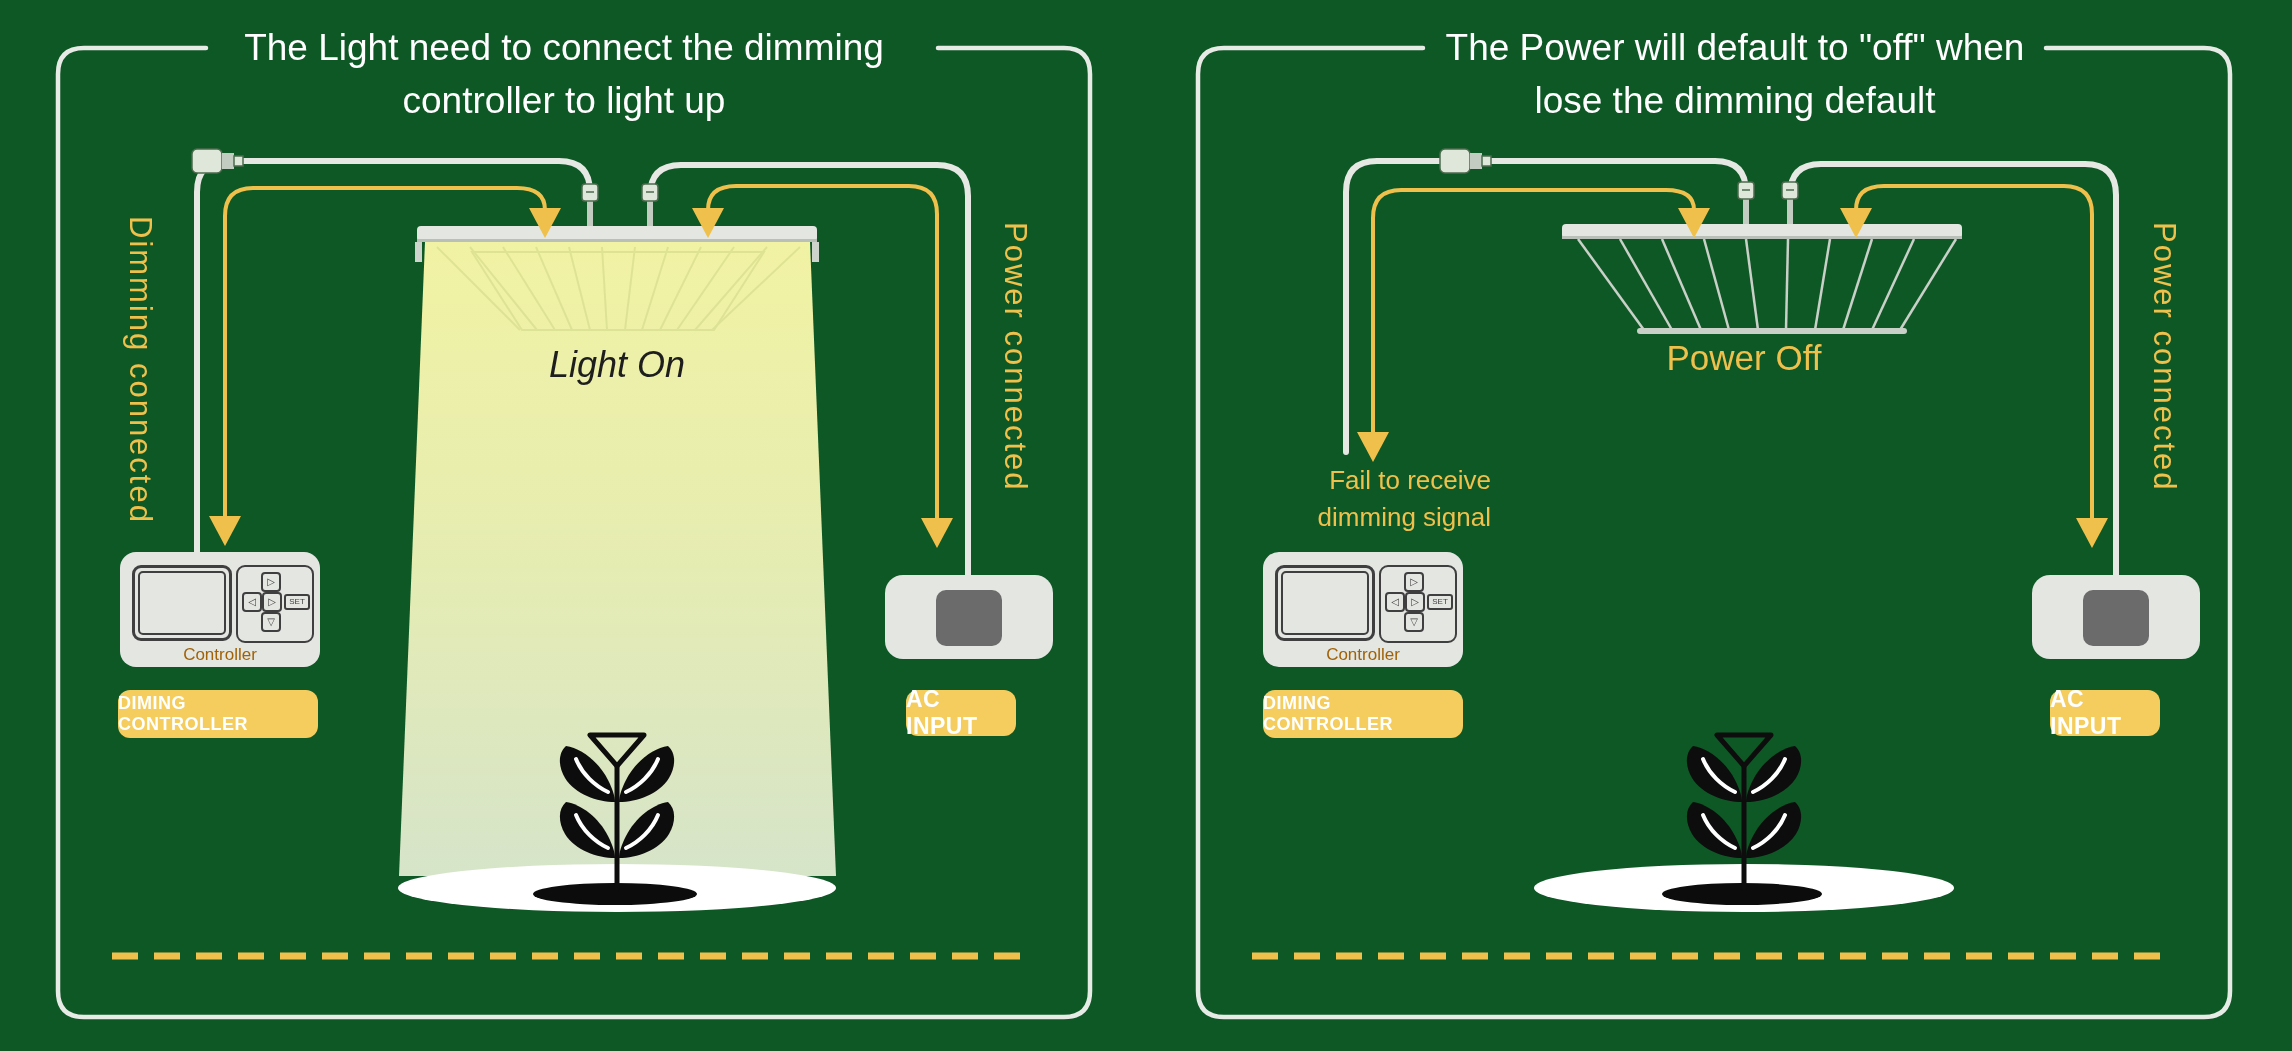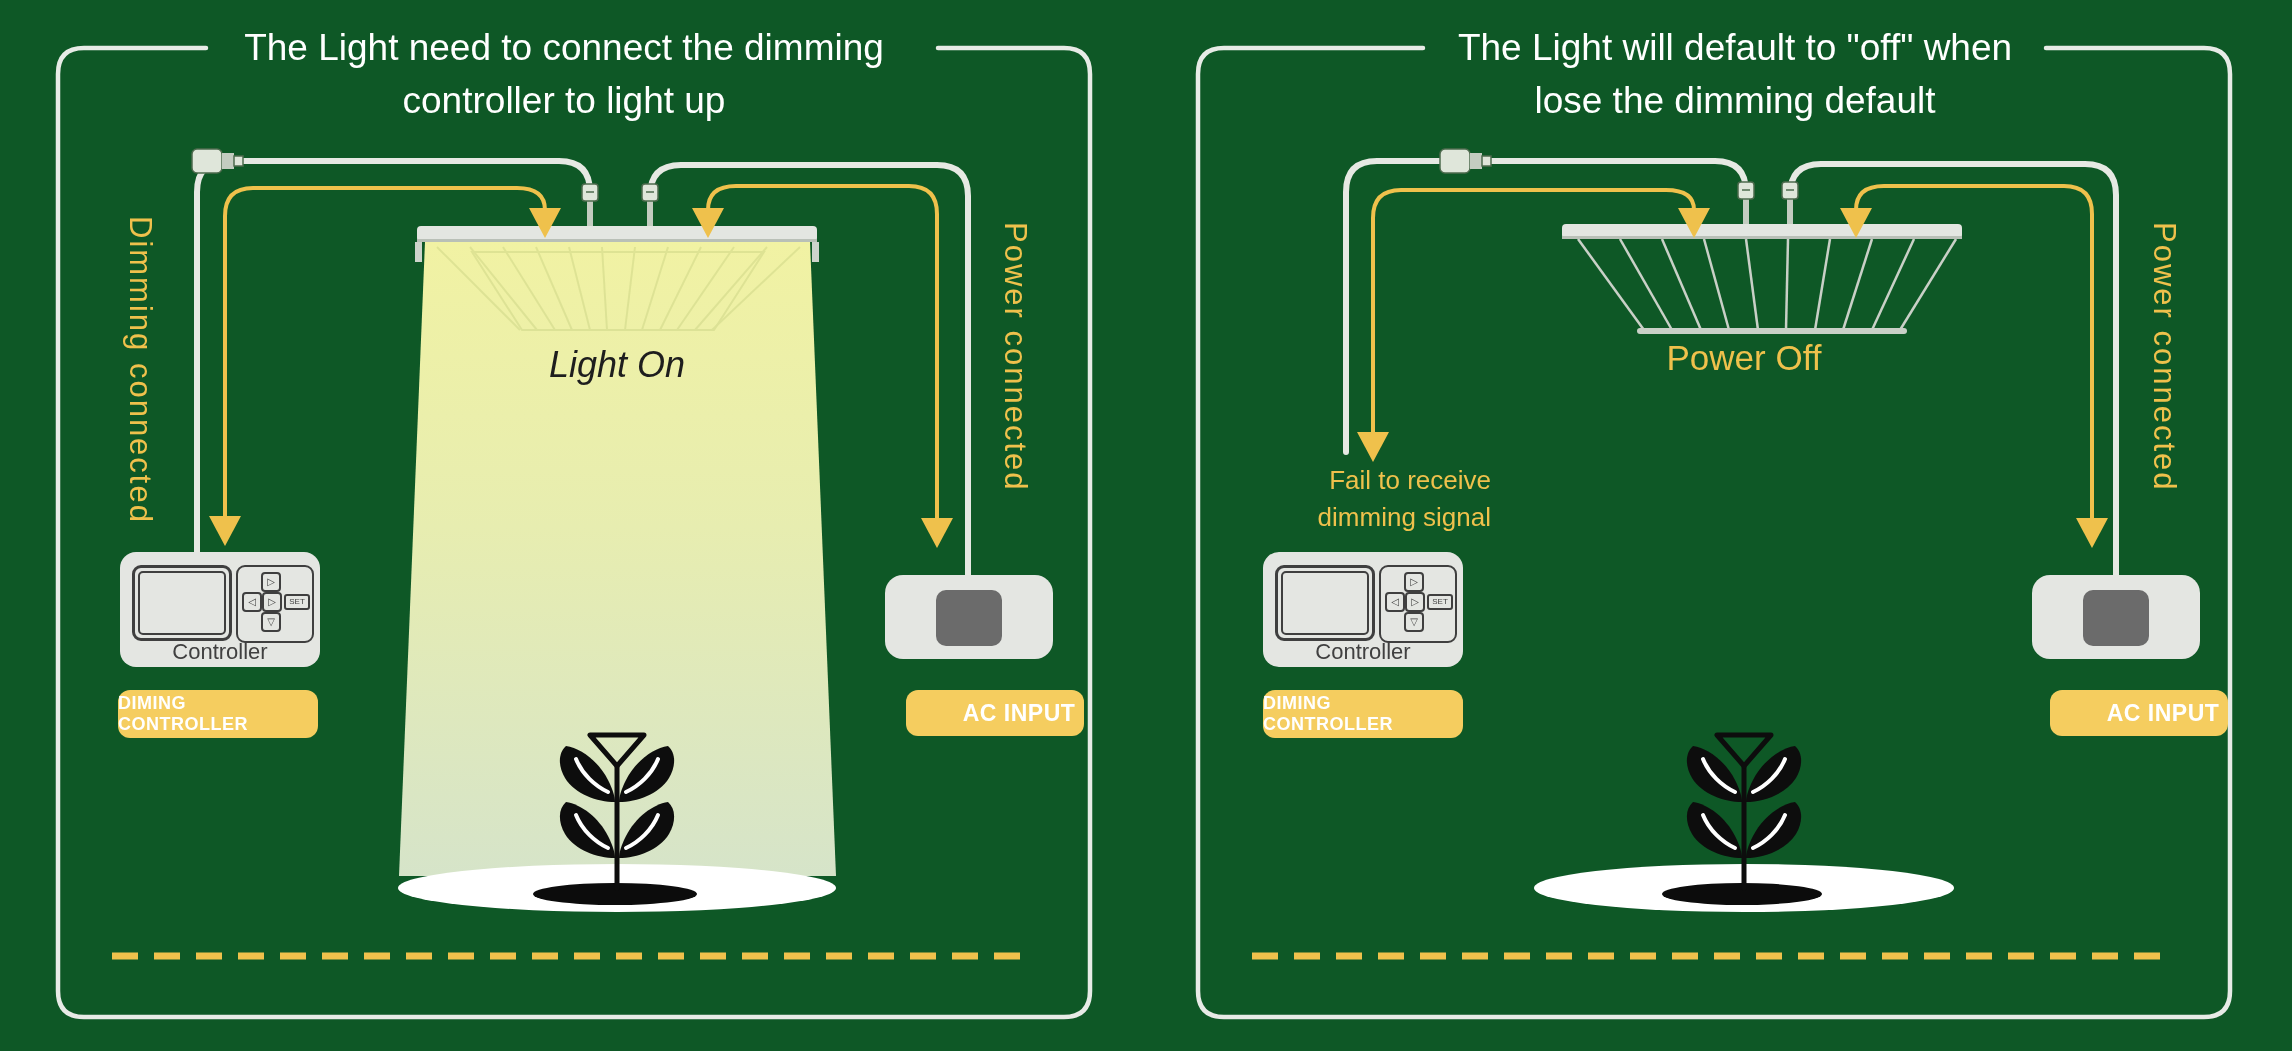--- a/index.html
+++ b/index.html
@@ -51,30 +51,30 @@
   .pad{position:absolute;left:116px;top:13px;width:74px;height:74px;
     border:2px solid var(--deviceline);border-radius:9px;}
   .pbtn{position:absolute;width:16px;height:16px;border:2px solid var(--deviceline);
     border-radius:4px;font-size:10px;line-height:16px;text-align:center;color:var(--deviceline);}
   .pbtn-up{left:23px;top:5px;}
   .pbtn-left{left:4px;top:25px;}
   .pbtn-right{left:24px;top:25px;}
   .pbtn-down{left:23px;top:45px;}
   .pbtn-set{left:46px;top:27px;width:22px;height:12px;font-size:8px;line-height:12px;border-radius:3px;text-align:center;}
   .ctrl-label{position:absolute;bottom:2px;left:0;right:0;text-align:center;
-    font-size:22px;color:#404040;}
+    font-size:17px;color:#a16207;}
 
   .adapter{position:absolute;width:168px;height:84px;background:var(--device);border-radius:18px;}
   .adapter-block{position:absolute;left:51px;top:15px;width:66px;height:56px;
     background:var(--devicedark);border-radius:10px;}
 
   .badge{position:absolute;background:var(--badge);border-radius:12px;color:#fff;
     font-weight:bold;display:flex;align-items:center;justify-content:center;letter-spacing:.5px;}
   .badge-dim{width:200px;height:48px;font-size:18px;}
-  .badge-ac{width:130px;height:46px;font-size:23px;padding-left:48px;}
+  .badge-ac{width:110px;height:46px;font-size:23px;}
 </style>
 </head>
 <body>
 
 <div class="canvas">
 
   <svg class="art" viewBox="0 0 2292 1051">
     <defs>
       <linearGradient id="beamGrad" x1="0" y1="0" x2="0" y2="1">
         <stop offset="0" stop-color="#f1f2a3"></stop>
@@ -226,21 +226,21 @@
     <div class="ctrl-label">Controller</div>
   </div>
   <div class="badge badge-dim" style="left:118px;top:690px;">DIMING CONTROLLER</div>
 
   <div class="adapter" style="left:885px;top:575px;">
     <div class="adapter-block"></div>
   </div>
   <div class="badge badge-ac" style="left:906px;top:690px;">AC INPUT</div>
 
   <div class="panel-title" style="left:1219px;">
-    <div>The Light will default to "off" when</div>
+    <div>The Power will default to "off" when</div>
     <div>lose the dimming default</div>
   </div>
 
   <div class="fail-label">
     <div>Fail to receive</div>
     <div>dimming signal</div>
   </div>
 
   <div class="vtext" style="left:2146px;top:222px;">Power connected</div>
 

